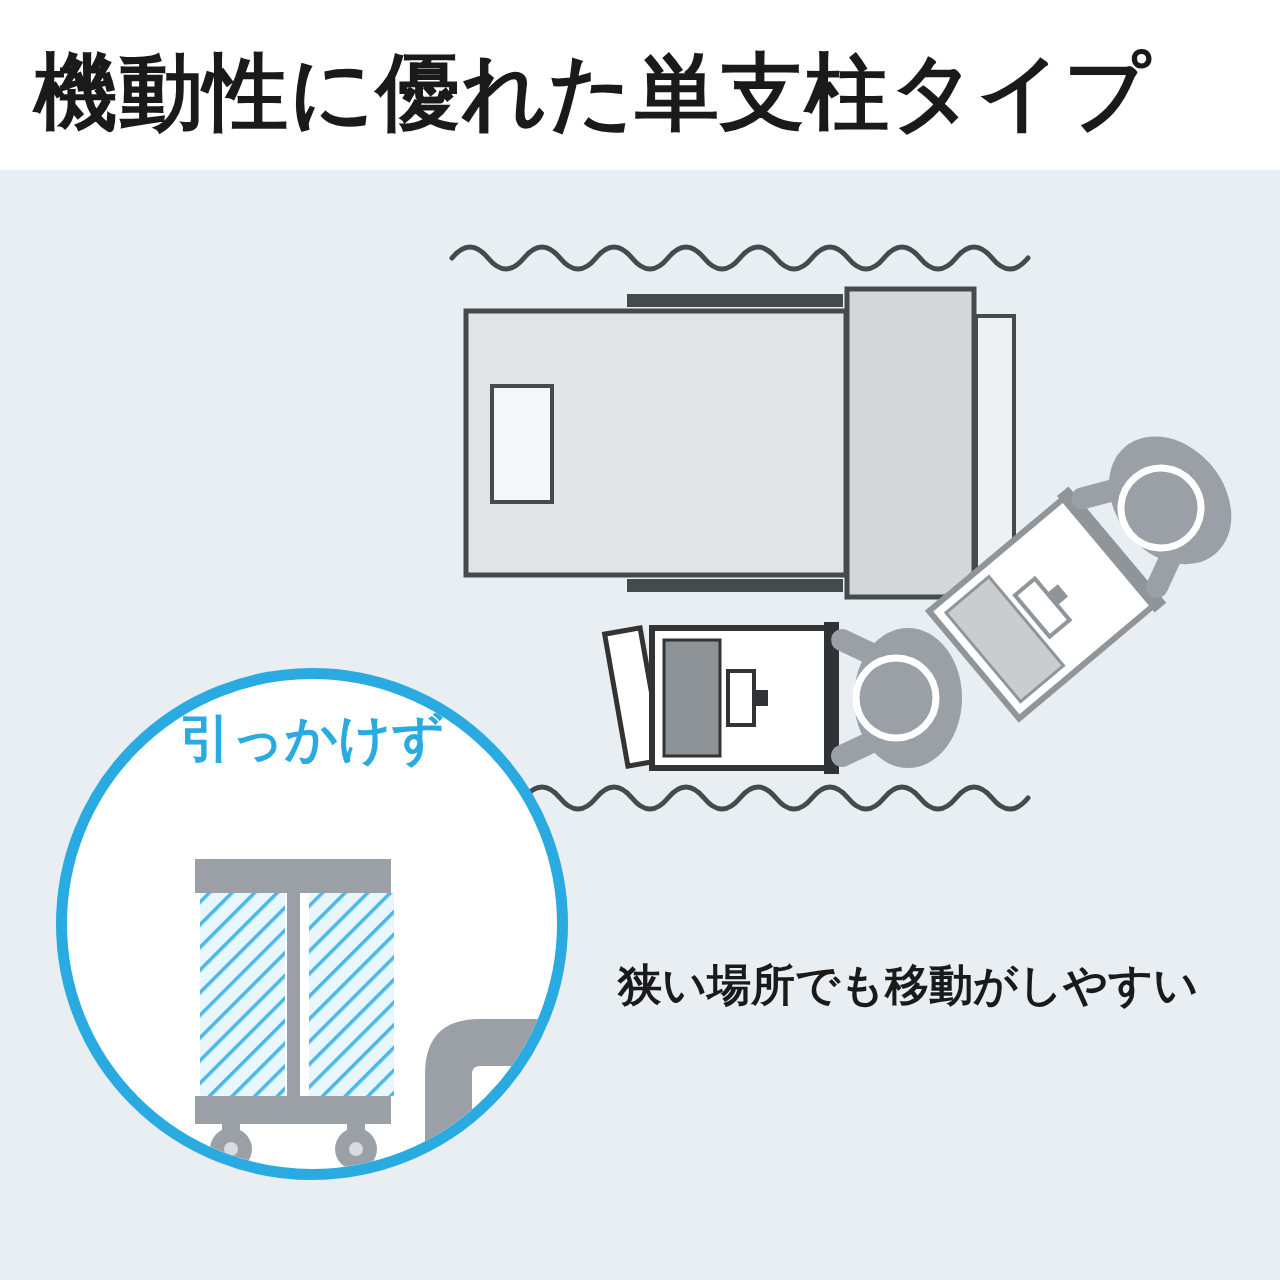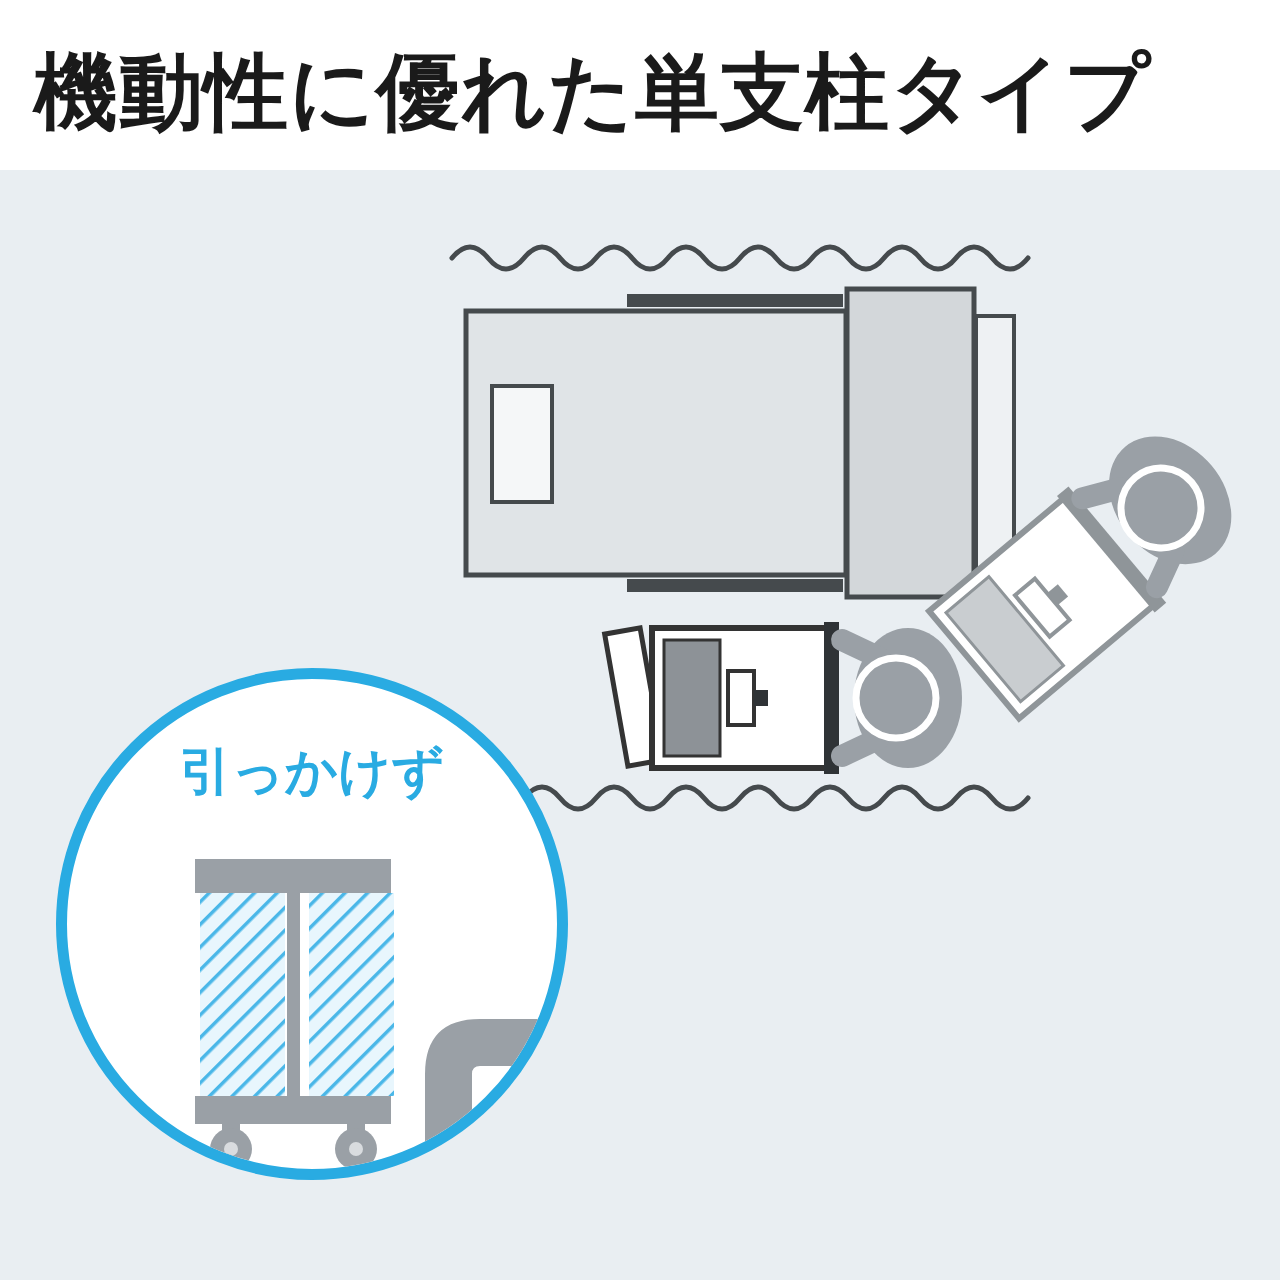--- a/index.html
+++ b/index.html
@@ -35,21 +35,21 @@
   .callout {
     position:absolute;
     left:56px; top:498px;
     width:512px; height:512px;
     background:#ffffff;
     border:11px solid var(--accent-blue, #29abe2);
     border-radius:50%;
     overflow:hidden;
   }
   .callout-text {
-    margin-top:59px;
+    margin-top:26px;
     width:100%;
     text-align:center;
     color:var(--accent-blue, #29abe2);
     font-size:52px;
     font-weight:800;
     line-height:1.28;
   }
   .callout-art {
     position:absolute;
     left:0; top:150px;
@@ -146,15 +146,16 @@
         <rect x="280" y="295" width="18" height="14" fill="#9aa0a6"></rect>
         <circle cx="164" cy="320" r="21" fill="#9aa0a6"></circle>
         <circle cx="289" cy="320" r="21" fill="#9aa0a6"></circle>
         <circle cx="164" cy="320" r="7" fill="#d9dcdf"></circle>
         <circle cx="289" cy="320" r="7" fill="#d9dcdf"></circle>
       </g>
     </svg>
   </div>
 
   <div class="caption">
+    <div>狭い場所でも移動がしやすい</div>
   </div>
 
 </div>
 
 </body></html>

